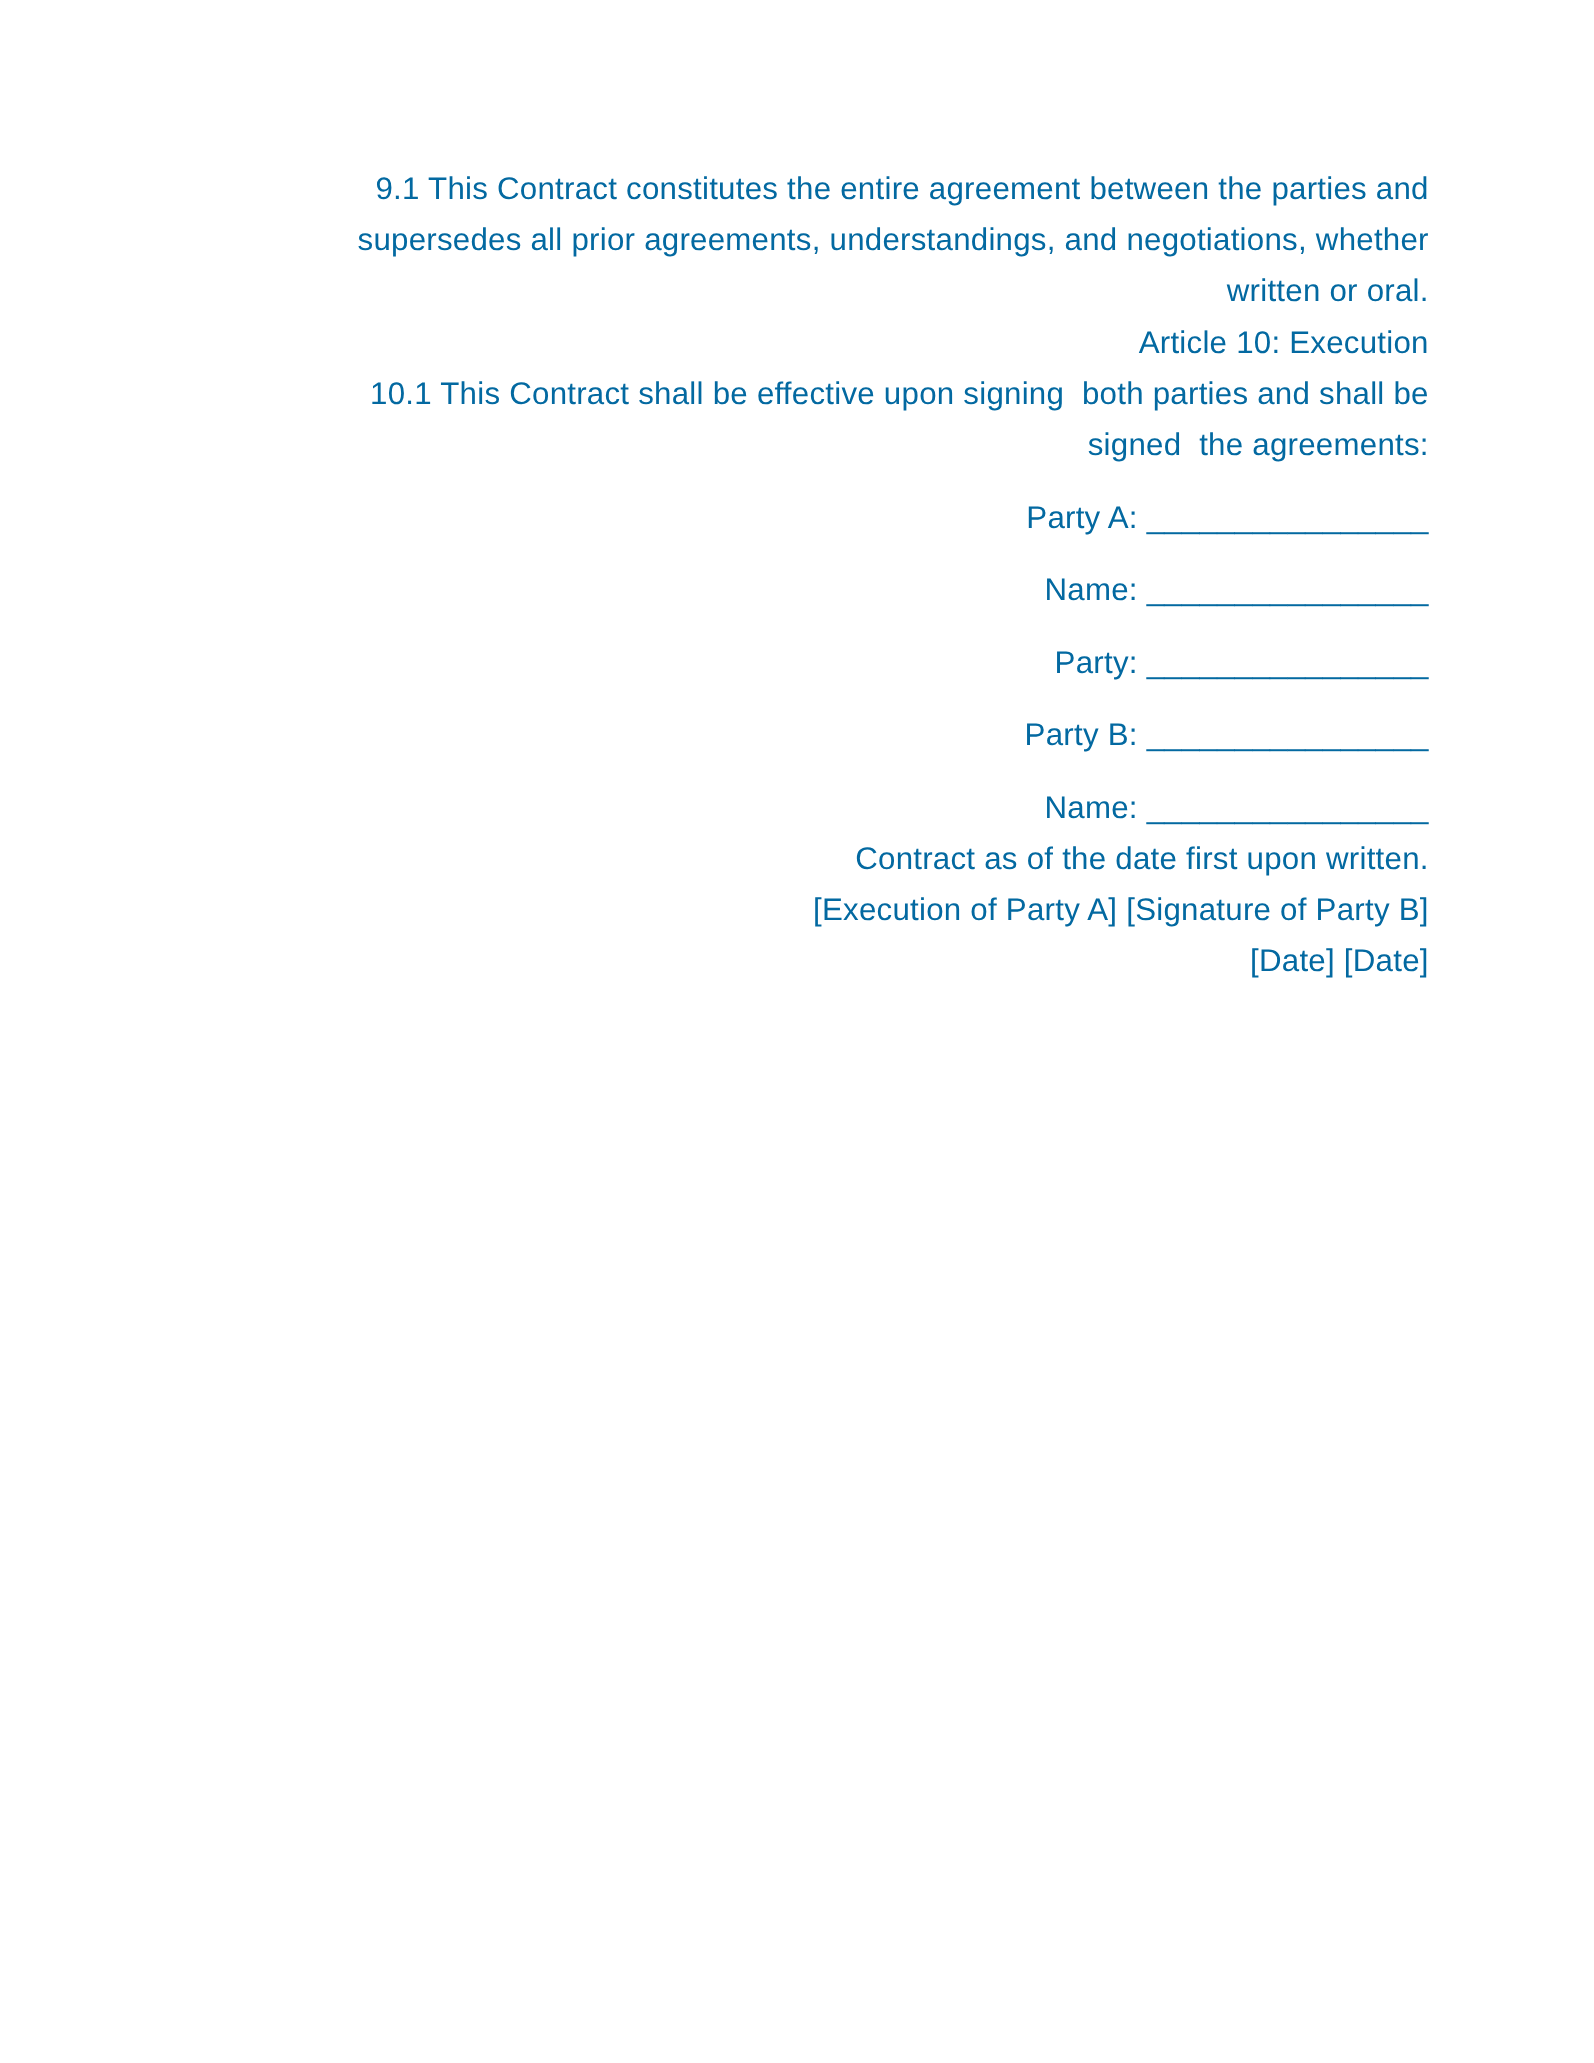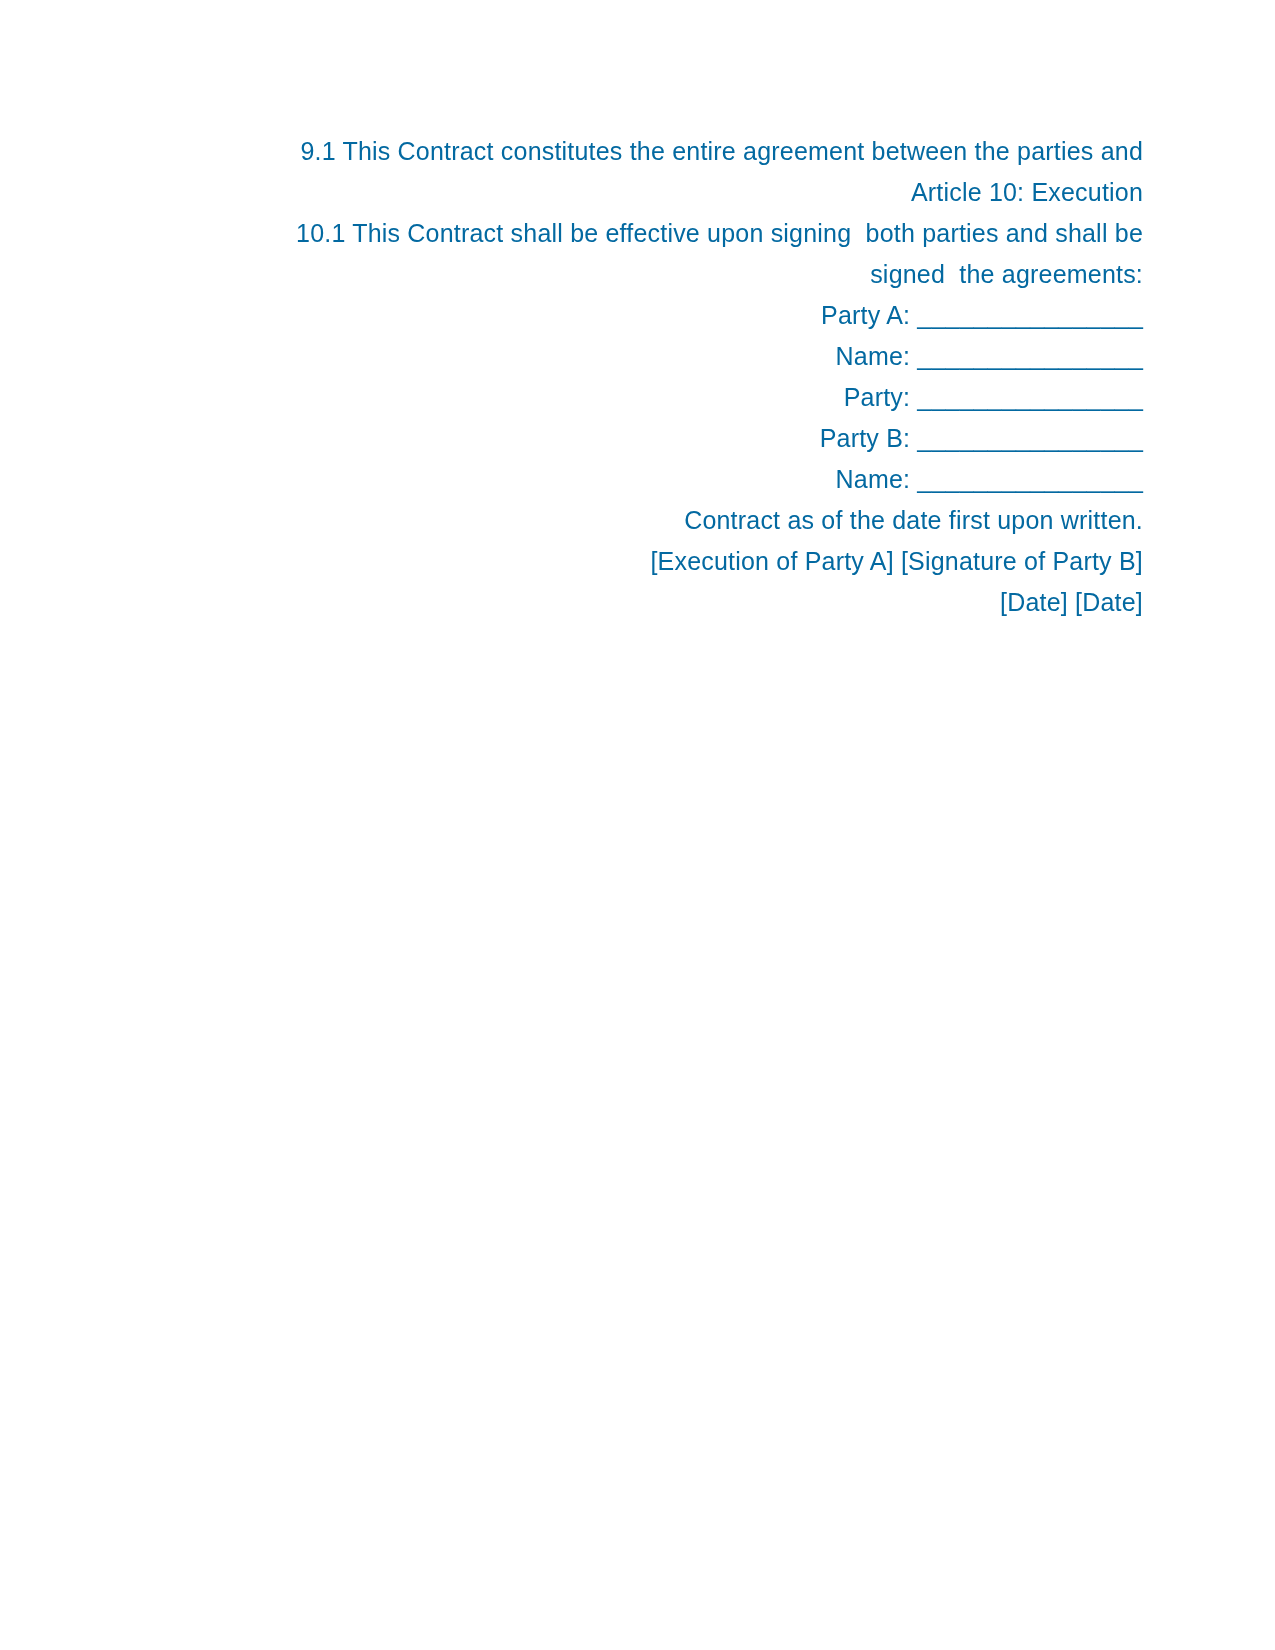--- a/index.html
+++ b/index.html
@@ -37,28 +37,31 @@
     white-space: pre;   
   }
   .indent-first {
     padding-left: 59px; 
   }
   .indent-none {
     padding-left: 0;
   }
   .indent-block {
     padding-left: 80px; 
+    margin-top: 17px;
   }
 </style>
 </head>
 <body>
 
 <div class="page">
   <div class="doc">
     <div class="line indent-first">9.1 This Contract constitutes the entire agreement between the parties and</div>
+    <div class="line indent-none">supersedes all prior agreements, understandings, and negotiations, whether</div>
+    <div class="line indent-none">written or oral.</div>
     <div class="line indent-first">Article 10: Execution</div>
     <div class="line indent-first">10.1 This Contract shall be effective upon signing  both parties and shall be</div>
     <div class="line indent-none">signed  the agreements:</div>
     <div class="line indent-block">Party A: ________________</div>
     <div class="line indent-block">Name: ________________</div>
     <div class="line indent-block">Party: ________________</div>
     <div class="line indent-block">Party B: ________________</div>
     <div class="line indent-block">Name: ________________</div>
     <div class="line indent-none">Contract as of the date first upon written.</div>
     <div class="line indent-first">[Execution of Party A] [Signature of Party B]</div>

